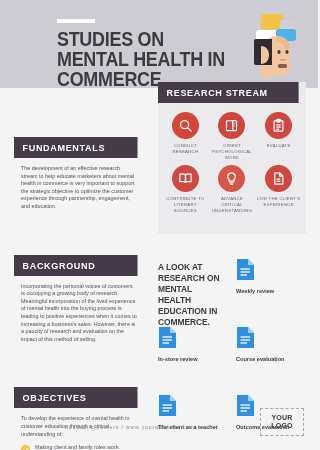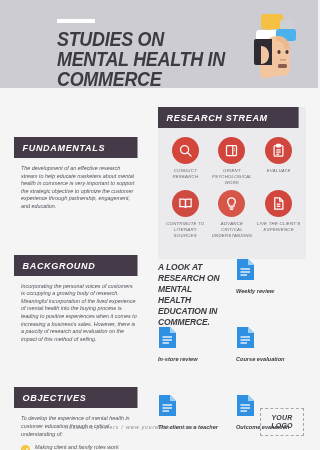--- a/index.html
+++ b/index.html
@@ -3,21 +3,21 @@
 <meta charset="utf-8">
 <style>
   * { margin:0; padding:0; box-sizing:border-box; }
   html,body { width:318px; height:450px; }
   body {
     font-family:"Liberation Sans", sans-serif;
     background:#f4f4f5;
     position:relative;
     overflow:hidden;
   }
-  .poster { width:318px; height:322px; position:relative; background:#f5f5f6;font-style:italic; }
+  .poster { width:318px; height:322px; position:relative; background:#f5f5f6; }
 
   
   .header {
     position:absolute; left:0; top:0; width:318px; height:88px;
     background:#ccccd2;
   }
   .accent-bar {
     position:absolute; left:57px; top:19px; width:38px; height:4px;
     background:#ffffff;
   }
@@ -52,21 +52,21 @@
   }
   .check::after{
     content:""; position:absolute; left:2.6px; top:2.2px;
     width:2.4px; height:4px; border:solid #ffffff;
     border-width:0 1.2px 1.2px 0; transform:rotate(42deg);
   }
   .obj-text { font-size:5.4px; line-height:7.4px; color:#55505a; }
 
   
   .stream-panel {
-    position:absolute; left:158px; top:107px; width:148px; height:152px;
+    position:absolute; left:158px; top:82px; width:148px; height:152px;
     background:#ebebee;
   }
   .stream-head {
     background:#453a47; color:#fff; font-size:9.5px; font-weight:bold;
     letter-spacing:0.7px; padding:5px 0 5px 9px; text-transform:uppercase;
     transform:scaleX(0.95); transform-origin:left center;
   }
   .stream-grid {
     display:grid; grid-template-columns:repeat(3,1fr);
     row-gap:4px; padding:9px 4px 0 4px;

